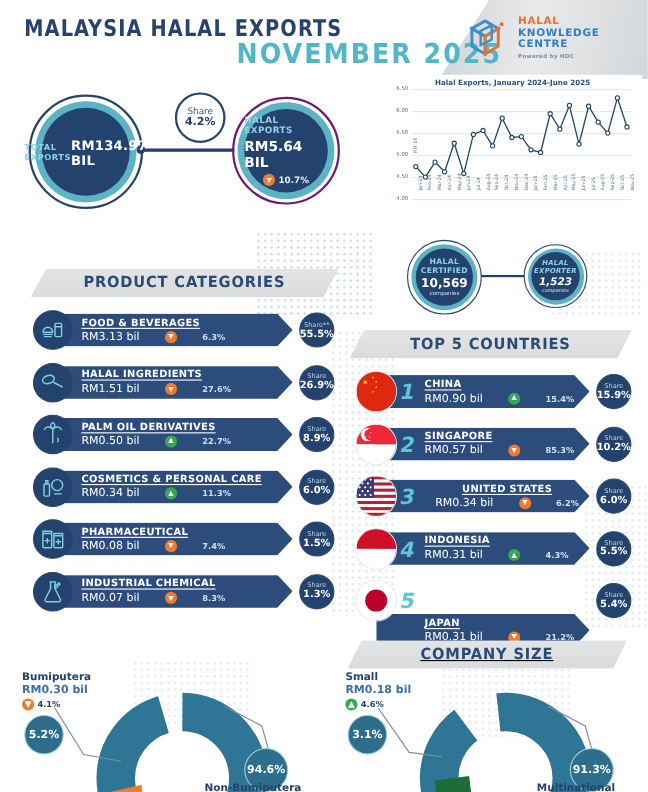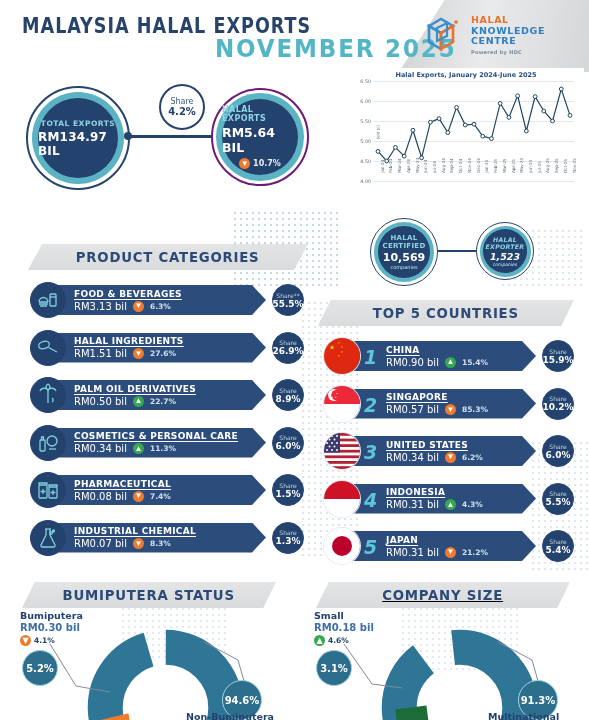--- a/index.html
+++ b/index.html
@@ -55,21 +55,21 @@
     position: absolute; left: 26px; top: 14px; width: 104px; height: 104px;
     border-radius: 50%; border: 2px solid #27436b;
     display: flex; align-items: center; justify-content: center;
   }
   .ring-big-inner {
     width: 92px; height: 92px; border-radius: 50%; background: #5cb3c4;
     display: flex; align-items: center; justify-content: center;
   }
   .core-big {
     width: 80px; height: 80px; border-radius: 50%; background: #23426e;
-    display: flex; flex-direction: column; align-items: center; justify-content: center;
+    display: flex; flex-direction: row; align-items: center; justify-content: center;
   }
   .lbl-tot { font-family:"DejaVu Sans",sans-serif; font-weight:700; font-size: 7.5px;
     color: #8fd4e2; letter-spacing: .5px; }
   .val-tot { font-family:"DejaVu Sans",sans-serif; font-weight:700; font-size: 12px;
     color: #ffffff; letter-spacing: .2px; margin-top: 2px; }
 
   .ring-share {
     position: absolute; left: 159px; top: 12px; width: 46px; height: 46px;
     border-radius: 50%; border: 2px solid #27436b; background: #fff;
     display: flex; flex-direction: column; align-items: center; justify-content: center;
@@ -164,21 +164,21 @@
   .row-bar {
     position: absolute; left: 18px; top: 3px; height: 30px;
     background: #2c4c7c;
     clip-path: polygon(0 0, calc(100% - 14px) 0, 100% 50%, calc(100% - 14px) 100%, 0 100%);
     display: flex; flex-direction: column; justify-content: center; padding-left: 26px;
   }
   .row-name {
     font-family:"DejaVu Sans",sans-serif; font-weight:700; font-size: 9px; color:#fff;
     letter-spacing:.3px; text-decoration: underline; text-underline-offset: 2px;
   }
-  .row-vals { display:flex; align-items:center; gap:6px; margin-top:2px; }
+  .row-vals { display:flex; align-items:center; gap:23px; margin-top:2px; }
   .row-val { font-family:"DejaVu Sans",sans-serif; font-size: 10px; color:#fff; }
   .row-pct { font-family:"DejaVu Sans",sans-serif; font-weight:700; font-size: 7.5px; color:#cfe0ef; }
   .share-bub {
     position: absolute; top: 2px; width: 32px; height: 32px; border-radius: 50%;
     background:#23426e; border:1.5px solid #2c4a76;
     display:flex; flex-direction:column; align-items:center; justify-content:center; z-index:3;
   }
   .share-bub .k { font-family:"DejaVu Sans",sans-serif; font-size: 6px; color:#bcd6e4; }
   .share-bub .v { font-family:"DejaVu Sans",sans-serif; font-weight:700; font-size: 9px; color:#fff; }
 
@@ -586,21 +586,21 @@
               <circle cx="3" cy="10" r="1"></circle>
               <circle cx="8" cy="10" r="1"></circle>
               <circle cx="13" cy="10" r="1"></circle>
               <circle cx="5.5" cy="13.5" r="1"></circle>
               <circle cx="10.5" cy="13.5" r="1"></circle>
               <circle cx="3" cy="17" r="1"></circle>
               <circle cx="8" cy="17" r="1"></circle>
               <circle cx="13" cy="17" r="1"></circle>
             </g>
           </svg></div>
-        <div class="row-bar" style="width:194px; padding-left:44px;">
+        <div class="row-bar" style="width:194px; padding-left:44px;align-items:center;">
           <div class="row-name">UNITED STATES</div>
           <div class="row-vals">
             <span class="row-val">RM0.34 bil</span>
             <span class="arrow-badge arrow-down">▼</span>
             <span class="row-pct">6.2%</span>
           </div>
         </div>
         <div class="rank" style="left:40px; top:8px;">3</div>
         <div class="share-bub" style="left:218px;">
           <span class="k">Share</span>
@@ -624,39 +624,36 @@
         <div class="share-bub" style="left:218px;">
           <span class="k">Share</span>
           <span class="v">5.5%</span>
         </div>
       </div>
       <div class="row" style="left: 324px; top: 528px; width: 244px;">
         <div class="flag"><svg viewBox="0 0 36 36" width="36" height="36">
             <rect width="36" height="36" fill="#fff"></rect>
             <circle cx="18" cy="18" r="10" fill="#bc002d"></circle>
           </svg></div>
-        <div class="row-bar" style="width:194px; padding-left:44px;">
+        <div class="row-bar" style="width:194px; padding-left:44px;margin-top:27px;">
           <div class="row-name">JAPAN</div>
           <div class="row-vals">
             <span class="row-val">RM0.31 bil</span>
             <span class="arrow-badge arrow-down">▼</span>
             <span class="row-pct">21.2%</span>
           </div>
         </div>
         <div class="rank" style="left:40px; top:8px;">5</div>
         <div class="share-bub" style="left:218px;">
           <span class="k">Share</span>
           <span class="v">5.4%</span>
         </div>
       </div>
     </div>
 
-  <div class="banner" style="left:22px; top:582px; width:254px;">
-    <span>BUMIPUTERA STATUS</span>
-  </div>
   <div class="donut-wrap" style="left:78px; top:620px; width:175px; height:100px;">
     <svg viewBox="0 0 180 180" style="position:absolute;left:0;top:0;width:175px;height:175px;">
       <circle cx="90" cy="90" r="62" fill="none" stroke="#2f7595" stroke-width="36" stroke-dasharray="371 18" stroke-dashoffset="97"></circle>
       <polygon points="18,104 52,96 56,130 20,138" fill="#ef7b2e"></polygon>
     </svg>
     <svg style="position:absolute;left:-36px;top:14px;width:80px;height:70px;">
       <path d="M8,10 L34,52 L68,58" stroke="#7f8c9a" stroke-width="1" fill="none"></path>
     </svg>
     <svg style="position:absolute;left:120px;top:10px;width:80px;height:70px;">
       <path d="M6,12 L40,30 L48,58" stroke="#7f8c9a" stroke-width="1" fill="none"></path>

